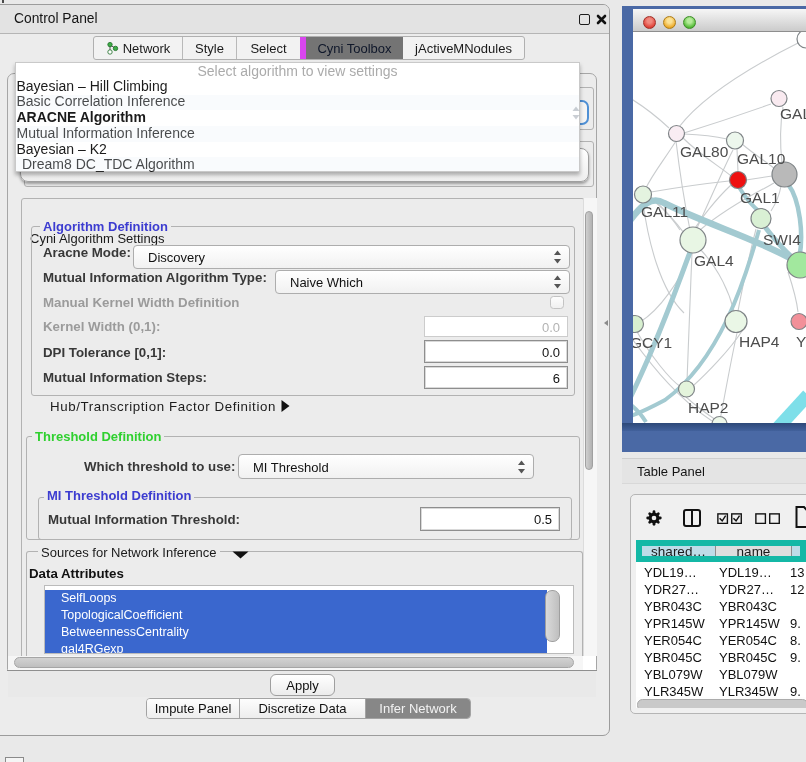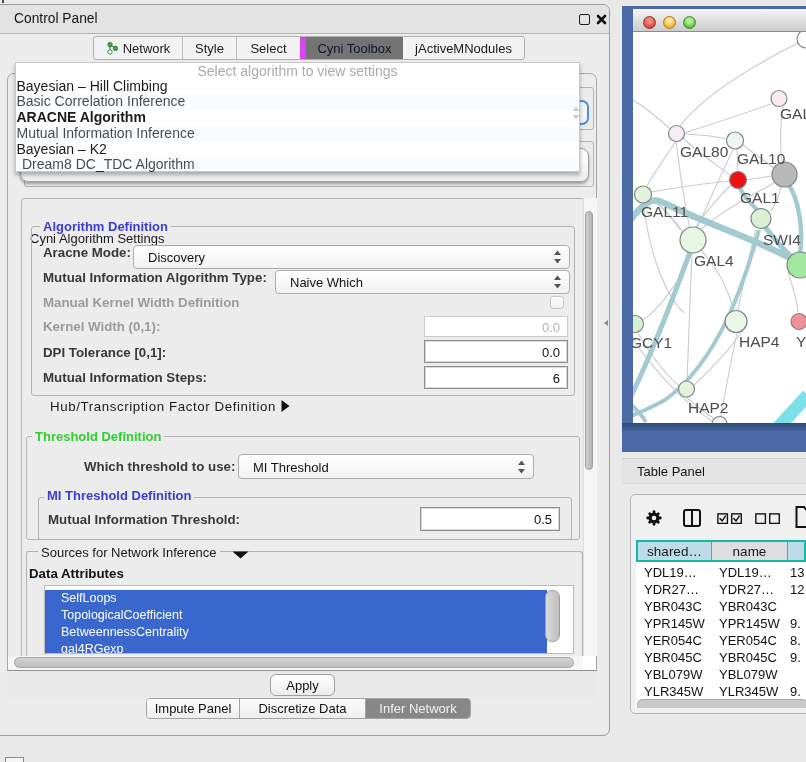--- a/index.html
+++ b/index.html
@@ -273,21 +273,21 @@
   <path d="M19 6 L22 9 L26 3" stroke="#111" stroke-width="1.6" fill="none"></path>
 </svg>
 <svg class="abs" style="left:755px;top:513px;" width="26" height="11.3" viewBox="0 0 30 13">
   <rect x="1" y="1" width="11" height="11" fill="none" stroke="#111" stroke-width="1.6"></rect>
   <rect x="17" y="1" width="11" height="11" fill="none" stroke="#111" stroke-width="1.6"></rect>
 </svg>
 <svg class="abs" style="left:795px;top:505px;" width="14" height="24" viewBox="0 0 14 24">
   <path d="M1.5 2 L9 2 L13 6.5 L13 22 L1.5 22 Z" fill="#f0f0f0" stroke="#111" stroke-width="2"></path>
 </svg>
 
-<div class="abs" style="left:636px;top:540px;width:170px;height:22px;display:flex;font-size:13.5px;color:#1a1a1a;border:2px solid #14b8a6;box-sizing:border-box;">
+<div class="abs" style="left:636px;top:540px;width:170px;height:22px;display:flex;font-size:13.5px;color:#1a1a1a;border:6px solid #14b8a6;box-sizing:border-box;">
   <div style="width:73px;background:#bedce8;border-right:1px solid #8d8d8d;display:flex;align-items:center;justify-content:center;">shared…</div>
   <div style="width:75px;background:#dedede;border-right:1px solid #8d8d8d;display:flex;align-items:center;justify-content:center;">name</div>
   <div style="flex:1;background:#bedce8;"></div>
 </div>
 <div class="abs" style="left:636px;top:562px;width:170px;height:146px;background:#fff;overflow:hidden;font-size:13px;color:#111;">
   <div style="position:absolute;left:8px;top:3px;">YDL19…</div>
     <div style="position:absolute;left:83px;top:3px;">YDL19…</div>
     <div style="position:absolute;left:154px;top:3px;">13</div>
   <div style="position:absolute;left:8px;top:20px;">YDR27…</div>
     <div style="position:absolute;left:83px;top:20px;">YDR27…</div>

